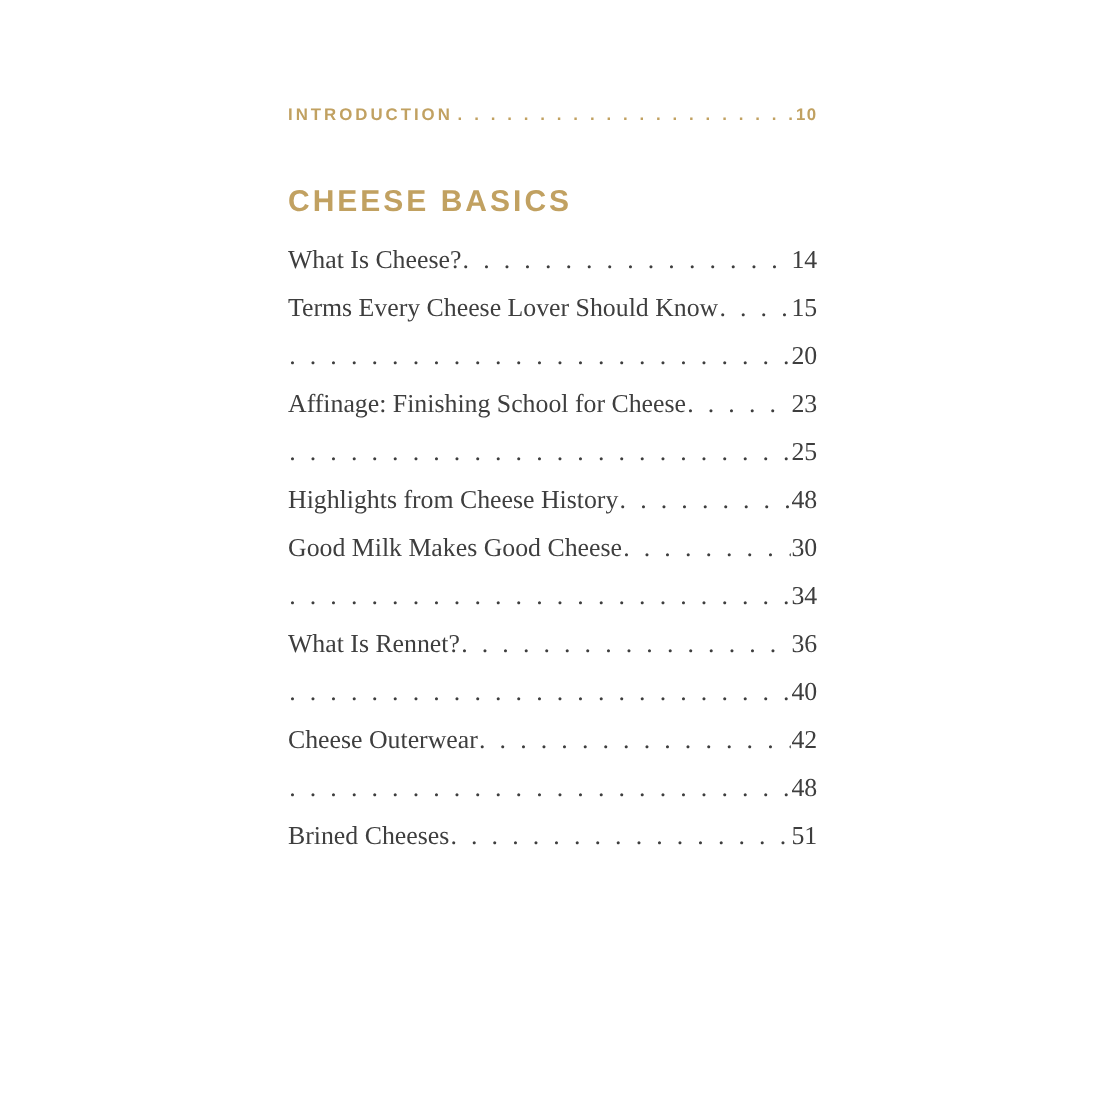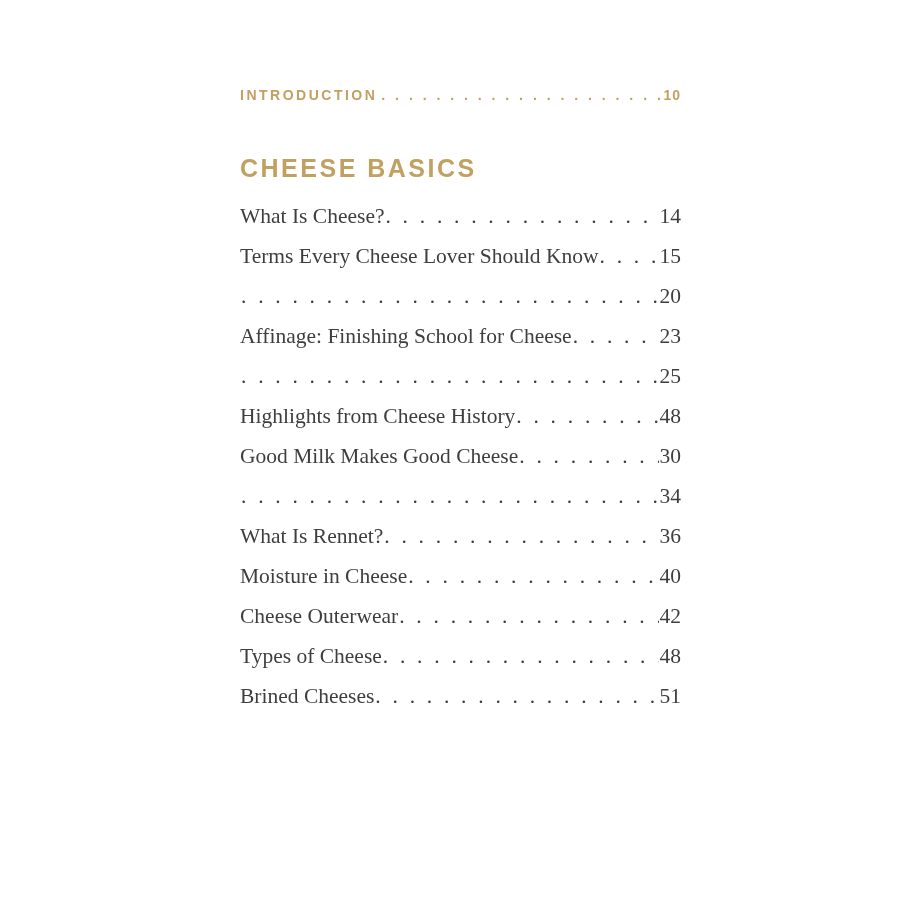--- a/index.html
+++ b/index.html
@@ -134,31 +134,29 @@
         <div class="row">
           <span class="dots"></span>
           <span class="pagenum">34</span>
         </div>
         <div class="row">
           <span class="title">What Is Rennet?</span>
           <span class="dots"></span>
           <span class="pagenum">36</span>
         </div>
         <div class="row">
-          <span class="title">Moisture in Cheese</span>
           <span class="dots"></span>
           <span class="pagenum">40</span>
         </div>
         <div class="row">
           <span class="title">Cheese Outerwear</span>
           <span class="dots"></span>
           <span class="pagenum">42</span>
         </div>
         <div class="row">
-          <span class="title">Types of Cheese</span>
           <span class="dots"></span>
           <span class="pagenum">48</span>
         </div>
         <div class="row">
           <span class="title">Brined Cheeses</span>
           <span class="dots"></span>
           <span class="pagenum">51</span>
         </div>
       </div>
 

